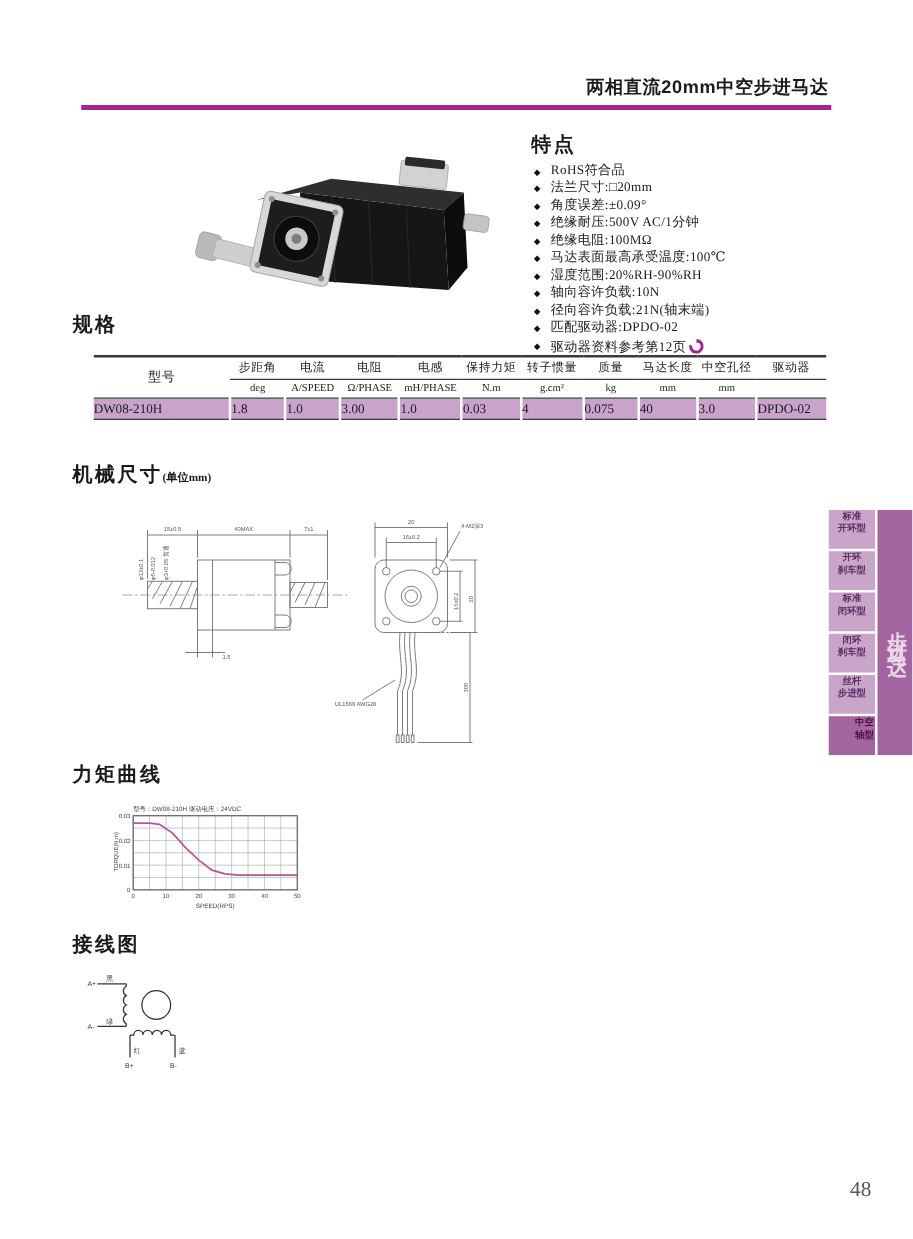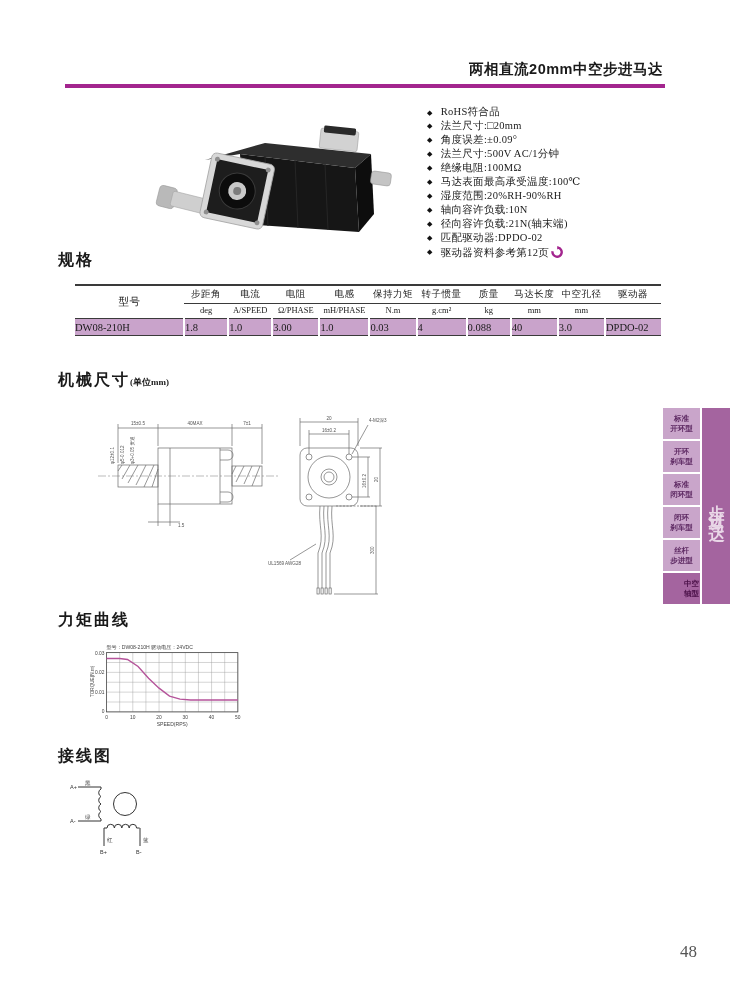--- a/index.html
+++ b/index.html
@@ -29,21 +29,21 @@
   table.spec td.unit{border-bottom:1.5px solid #3a3a3a;text-align:center;font-size:8.5px;padding:1px 0 3px;}
   table.spec td.val{background:#c9a3cb;text-align:left;font-size:10.5px;padding:2.5px 0;
                     border-bottom:1.5px solid #3a3a3a;border-left:2px solid #fff;}
   table.spec td.val:first-child{border-left:none;}
   
   .mech-title{left:58px;top:370px;}
   
   .tabcol{left:663px;top:408px;width:37px;}
   .stab{height:31px;margin-bottom:2px;background:#c9a5ca;color:#5e2a63;text-align:center;
         font-family:"Liberation Sans","DejaVu Sans",sans-serif;font-size:7.5px;line-height:9.5px;
-        display:flex;flex-direction:column;justify-content:center;font-weight:bold;}
+        display:flex;flex-direction:column;font-weight:bold;}
   .stab.active{background:#a4649f;color:#4a1048;padding-left:20px;}
   .bigtab{left:702px;top:408px;width:28px;height:196px;background:#a4649f;display:flex;align-items:center;justify-content:center;}
   .bigtab span{writing-mode:vertical-rl;font-family:"Liberation Sans","DejaVu Sans",sans-serif;
                font-size:16px;font-weight:bold;letter-spacing:7px;color:#e9d7e7;}
   
   .torque-title{left:58px;top:610px;}
   
   .wiring-title{left:58px;top:746px;}
   
   .pageno{left:680px;top:942px;font-size:17px;color:#555;}
@@ -95,35 +95,36 @@
       <circle cx="92" cy="81" r="4" fill="#7d7d7d"></circle>
       <circle cx="66" cy="54" r="2.4" fill="#8f8f8f"></circle>
       <circle cx="118" cy="54" r="2.4" fill="#8f8f8f"></circle>
       <circle cx="66" cy="108" r="2.4" fill="#8f8f8f"></circle>
       <circle cx="118" cy="108" r="2.4" fill="#8f8f8f"></circle>
     </g>
   </svg>
 </div>
 
 <div class="abs features">
+  <div class="sec-title">特点</div>
   <div class="feat-row">
       <span class="blt">◆</span>
       <span>RoHS符合品</span>
     </div>
   <div class="feat-row">
       <span class="blt">◆</span>
       <span>法兰尺寸:□20mm</span>
     </div>
   <div class="feat-row">
       <span class="blt">◆</span>
       <span>角度误差:±0.09°</span>
     </div>
   <div class="feat-row">
       <span class="blt">◆</span>
-      <span>法兰尺寸:500V AC/1分钟</span>
+      <span>绝缘耐压:500V AC/1分钟</span>
     </div>
   <div class="feat-row">
       <span class="blt">◆</span>
       <span>绝缘电阻:100MΩ</span>
     </div>
   <div class="feat-row">
       <span class="blt">◆</span>
       <span>马达表面最高承受温度:100℃</span>
     </div>
   <div class="feat-row">
@@ -193,21 +194,21 @@
     <td class="unit"></td>
   </tr>
   <tr>
     <td class="val">DW08-210H</td>
     <td class="val">1.8</td>
     <td class="val">1.0</td>
     <td class="val">3.00</td>
     <td class="val">1.0</td>
     <td class="val">0.03</td>
     <td class="val">4</td>
-    <td class="val">0.088</td>
+    <td class="val">0.075</td>
     <td class="val">40</td>
     <td class="val">3.0</td>
     <td class="val">DPDO-02</td>
   </tr>
 </tbody>
   </table>
 
 <div class="abs mech-title">
   <span class="sec-title">机械尺寸</span><span class="unit-note">(单位mm)</span>
 </div>

